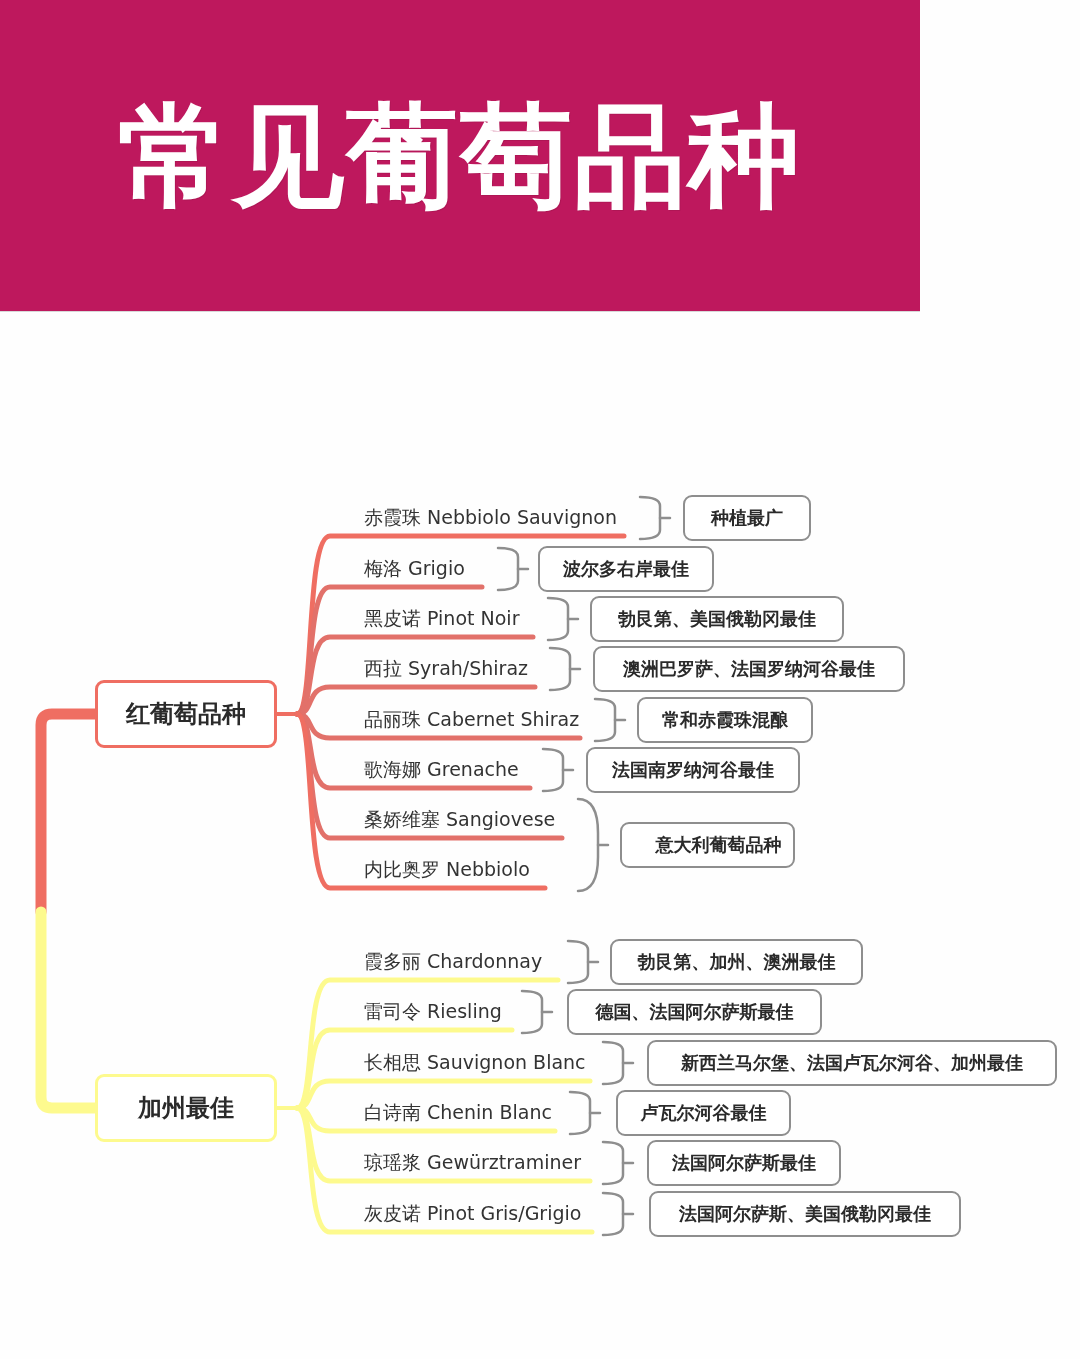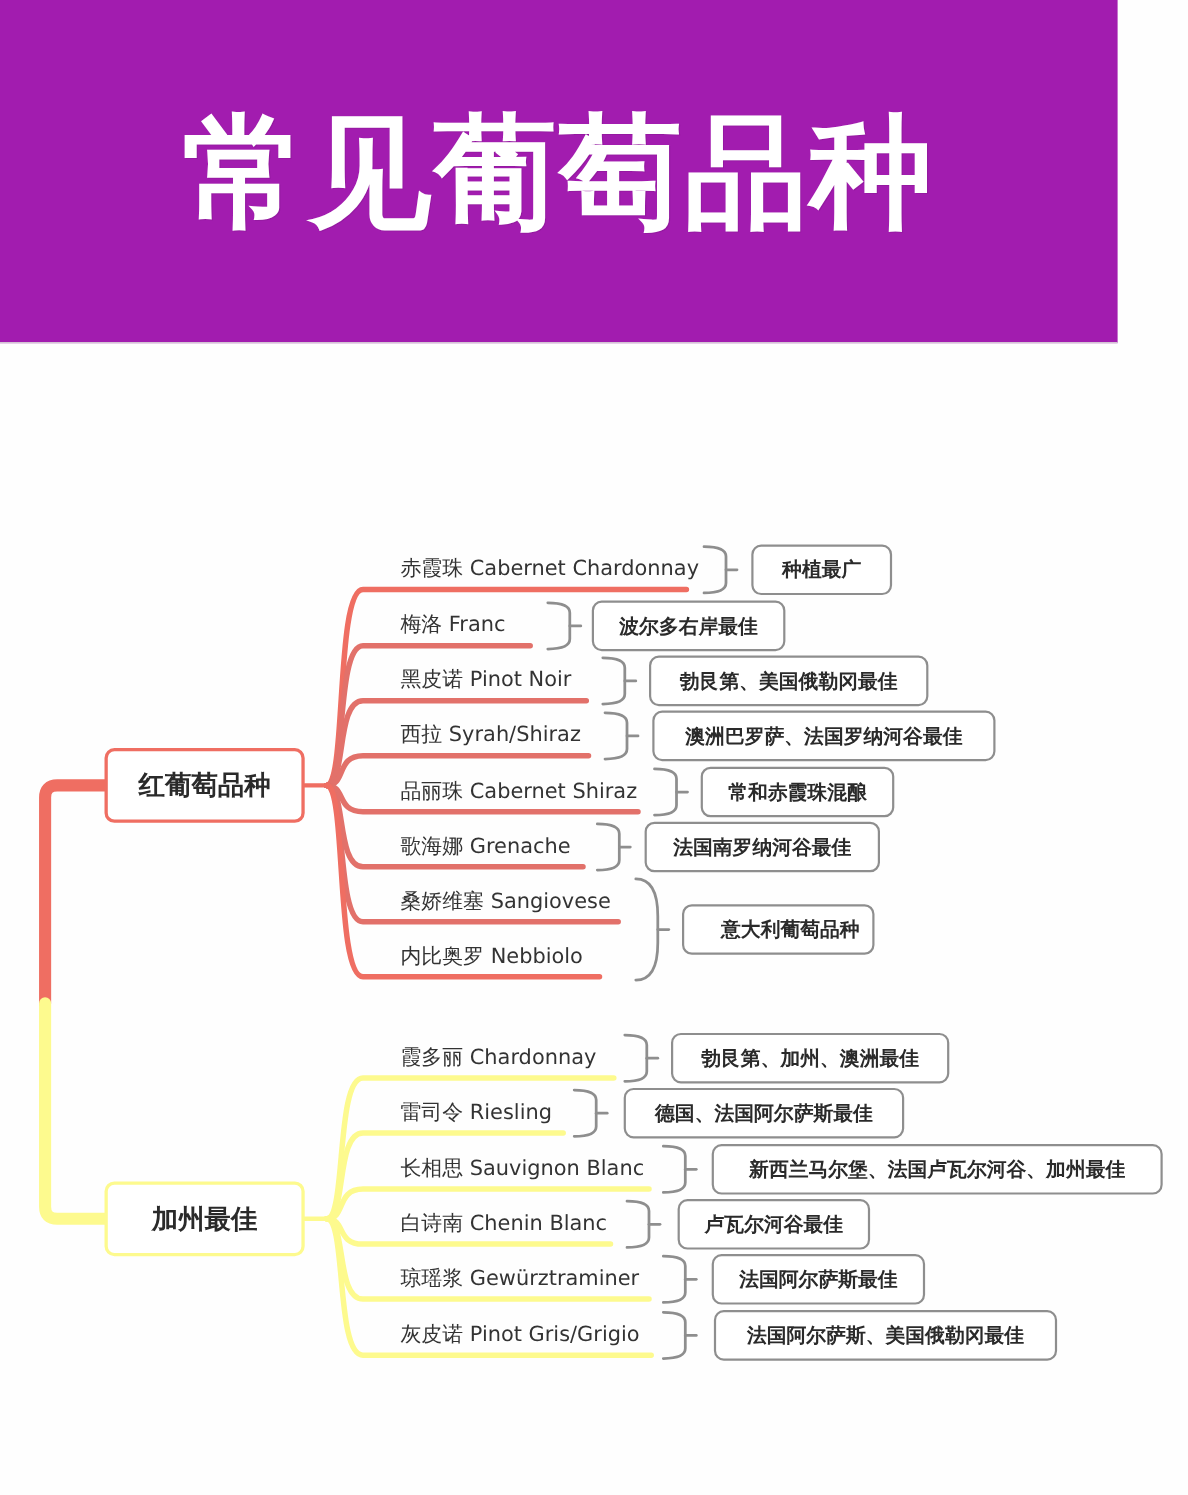--- a/index.html
+++ b/index.html
@@ -3,22 +3,22 @@
   <meta charset="utf-8">
   <style>
     html, body { margin: 0; padding: 0; }
     body {
       width: 1080px; height: 1359px; overflow: hidden;
       background: #fefefe;
       font-family: "DejaVu Sans", "Liberation Sans", sans-serif;
       position: relative;
     }
     .header {
-      position: absolute; left: 0; top: 0; width: 1016px; height: 311px;
-      background: #a21caf;
+      position: absolute; left: 0; top: 0; width: 920px; height: 311px;
+      background: #be185d;
       display: flex; align-items: center; justify-content: center;
       border-bottom: 1px solid #d8d8d8;
     }
     .header h1 {
       margin: 0; padding-top: 4px;
       color: #ffffff; font-size: 112px; font-weight: bold;
       letter-spacing: 2px;
       text-shadow: 1px 1px 0 rgba(0,0,0,0.08);
     }
     #map { position: absolute; left: 0; top: 0; }
@@ -83,22 +83,22 @@
     <path d="M 623 1063 L 633 1063" fill="none" stroke="#8e8e8e" stroke-width="2.5" stroke-linecap="round"></path>
     <path d="M 570 1092 Q 590 1092 590 1101 L 590 1125 Q 590 1134 570 1134" fill="none" stroke="#8e8e8e" stroke-width="2.5" stroke-linecap="round"></path>
     <path d="M 590 1113 L 600 1113" fill="none" stroke="#8e8e8e" stroke-width="2.5" stroke-linecap="round"></path>
     <path d="M 603 1142 Q 623 1142 623 1151 L 623 1175 Q 623 1184 603 1184" fill="none" stroke="#8e8e8e" stroke-width="2.5" stroke-linecap="round"></path>
     <path d="M 623 1163 L 633 1163" fill="none" stroke="#8e8e8e" stroke-width="2.5" stroke-linecap="round"></path>
     <path d="M 603 1193 Q 623 1193 623 1202 L 623 1226 Q 623 1235 603 1235" fill="none" stroke="#8e8e8e" stroke-width="2.5" stroke-linecap="round"></path>
     <path d="M 623 1214 L 633 1214" fill="none" stroke="#8e8e8e" stroke-width="2.5" stroke-linecap="round"></path>
   </svg>
 <div id="nodes">
     <div class="node cat" style="left: 95px; top: 680px; width: 182px; height: 68px; border-color: rgb(239, 110, 98);">红葡萄品种</div>
-    <div class="label" style="left: 364px; top: 505px;">赤霞珠 Cabernet Chardonnay</div>
-    <div class="label" style="left: 364px; top: 556px;">梅洛 Franc</div>
+    <div class="label" style="left: 364px; top: 505px;">赤霞珠 Nebbiolo Sauvignon</div>
+    <div class="label" style="left: 364px; top: 556px;">梅洛 Grigio</div>
     <div class="label" style="left: 364px; top: 606px;">黑皮诺 Pinot Noir</div>
     <div class="label" style="left: 364px; top: 656px;">西拉 Syrah/Shiraz</div>
     <div class="label" style="left: 364px; top: 707px;">品丽珠 Cabernet Shiraz</div>
     <div class="label" style="left: 364px; top: 757px;">歌海娜 Grenache</div>
     <div class="label" style="left: 364px; top: 807px;">桑娇维塞 Sangiovese</div>
     <div class="label" style="left: 364px; top: 857px;">内比奥罗 Nebbiolo</div>
     <div class="node note" style="left: 683px; top: 495px; width: 128px; border-color: rgb(142, 142, 142);">种植最广</div>
     <div class="node note" style="left: 538px; top: 546px; width: 176px; border-color: rgb(142, 142, 142);">波尔多右岸最佳</div>
     <div class="node note" style="left: 590px; top: 596px; width: 254px; border-color: rgb(142, 142, 142);">勃艮第、美国俄勒冈最佳</div>
     <div class="node note" style="left: 593px; top: 646px; width: 312px; border-color: rgb(142, 142, 142);">澳洲巴罗萨、法国罗纳河谷最佳</div>

